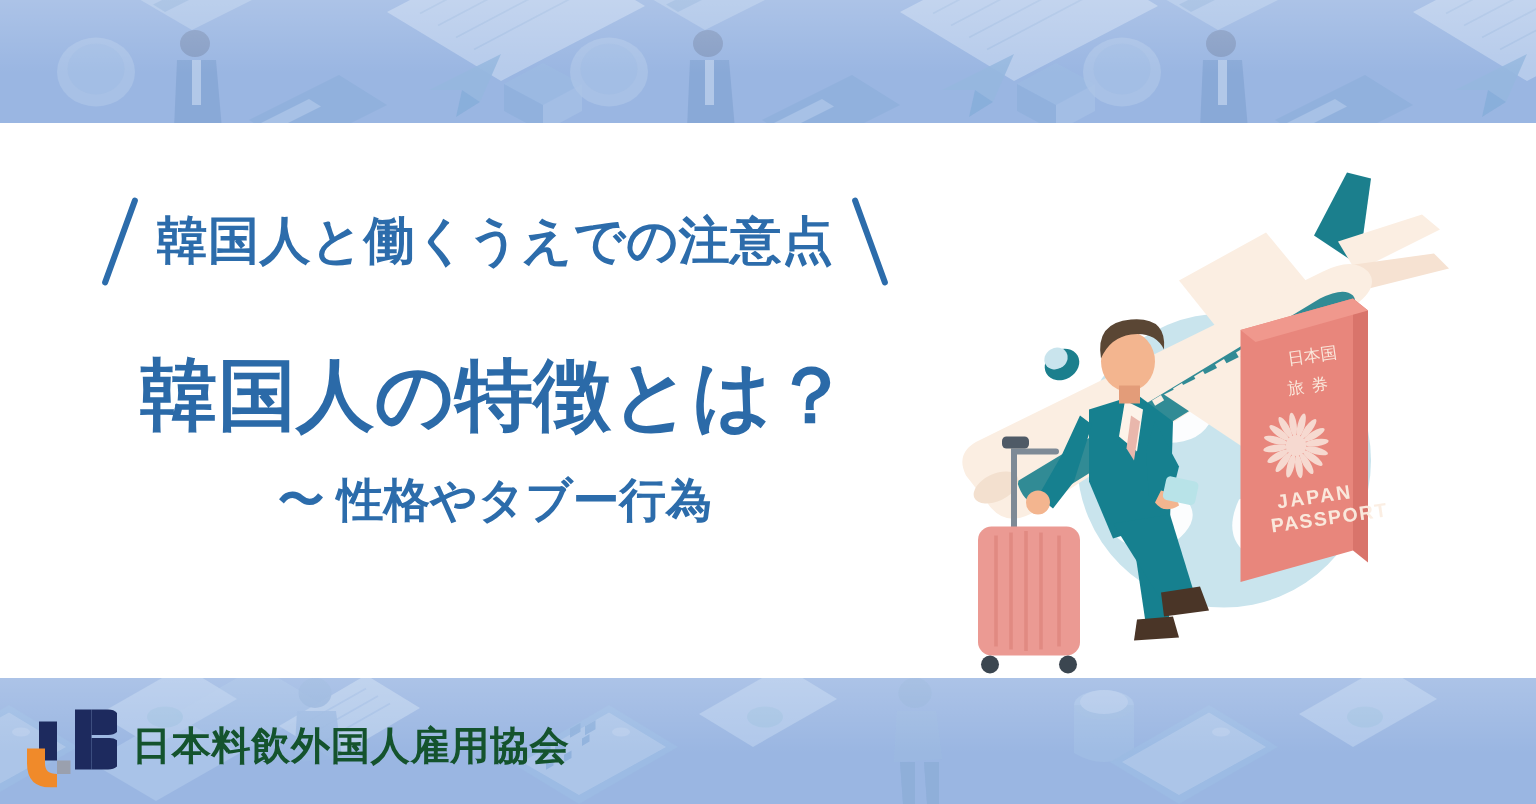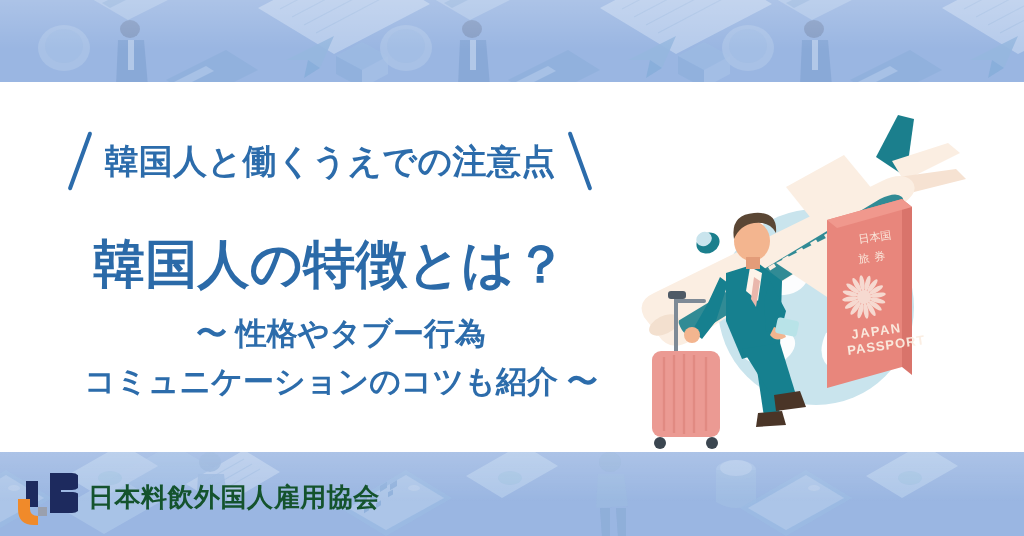--- a/index.html
+++ b/index.html
@@ -100,21 +100,20 @@
     white-space: nowrap;
   }
 
   #sub-lines {
     position: absolute;
     left: 0;
     top: 228px;
     width: 660px;
     text-align: center;
     color: #2c6cab;
-    margin-left: 11px;
   }
   .sub-line {
     font-size: 31px;
     font-weight: 700;
     line-height: 1.55;
     white-space: nowrap;
   }
 
   
   #illustration {
@@ -311,21 +310,20 @@
     <div id="eyebrow-row">
       <span class="slash left"></span>
       <span id="eyebrow-text">韓国人と働くうえでの注意点</span>
       <span class="slash right"></span>
     </div>
 
     <h1 id="headline">韓国人の特徴とは？</h1>
 
     <div id="sub-lines">
       <div class="sub-line">〜 性格やタブー行為</div>
-      <div class="sub-line">コミュニケーションのコツも紹介 〜</div>
     </div>
   </div>
 
   <div id="illustration">
     <svg width="394" height="360" viewBox="0 0 394 360">
 
       <g>
         <circle cx="186" cy="212" r="98" fill="#c9e4ed"></circle>
         <g fill="#ffffff" opacity="0.95">
           <path d="M118 170 q22 -16 46 -8 q20 7 14 22 q-8 18 -34 16 q-26 -2 -26 -30 Z"></path>

